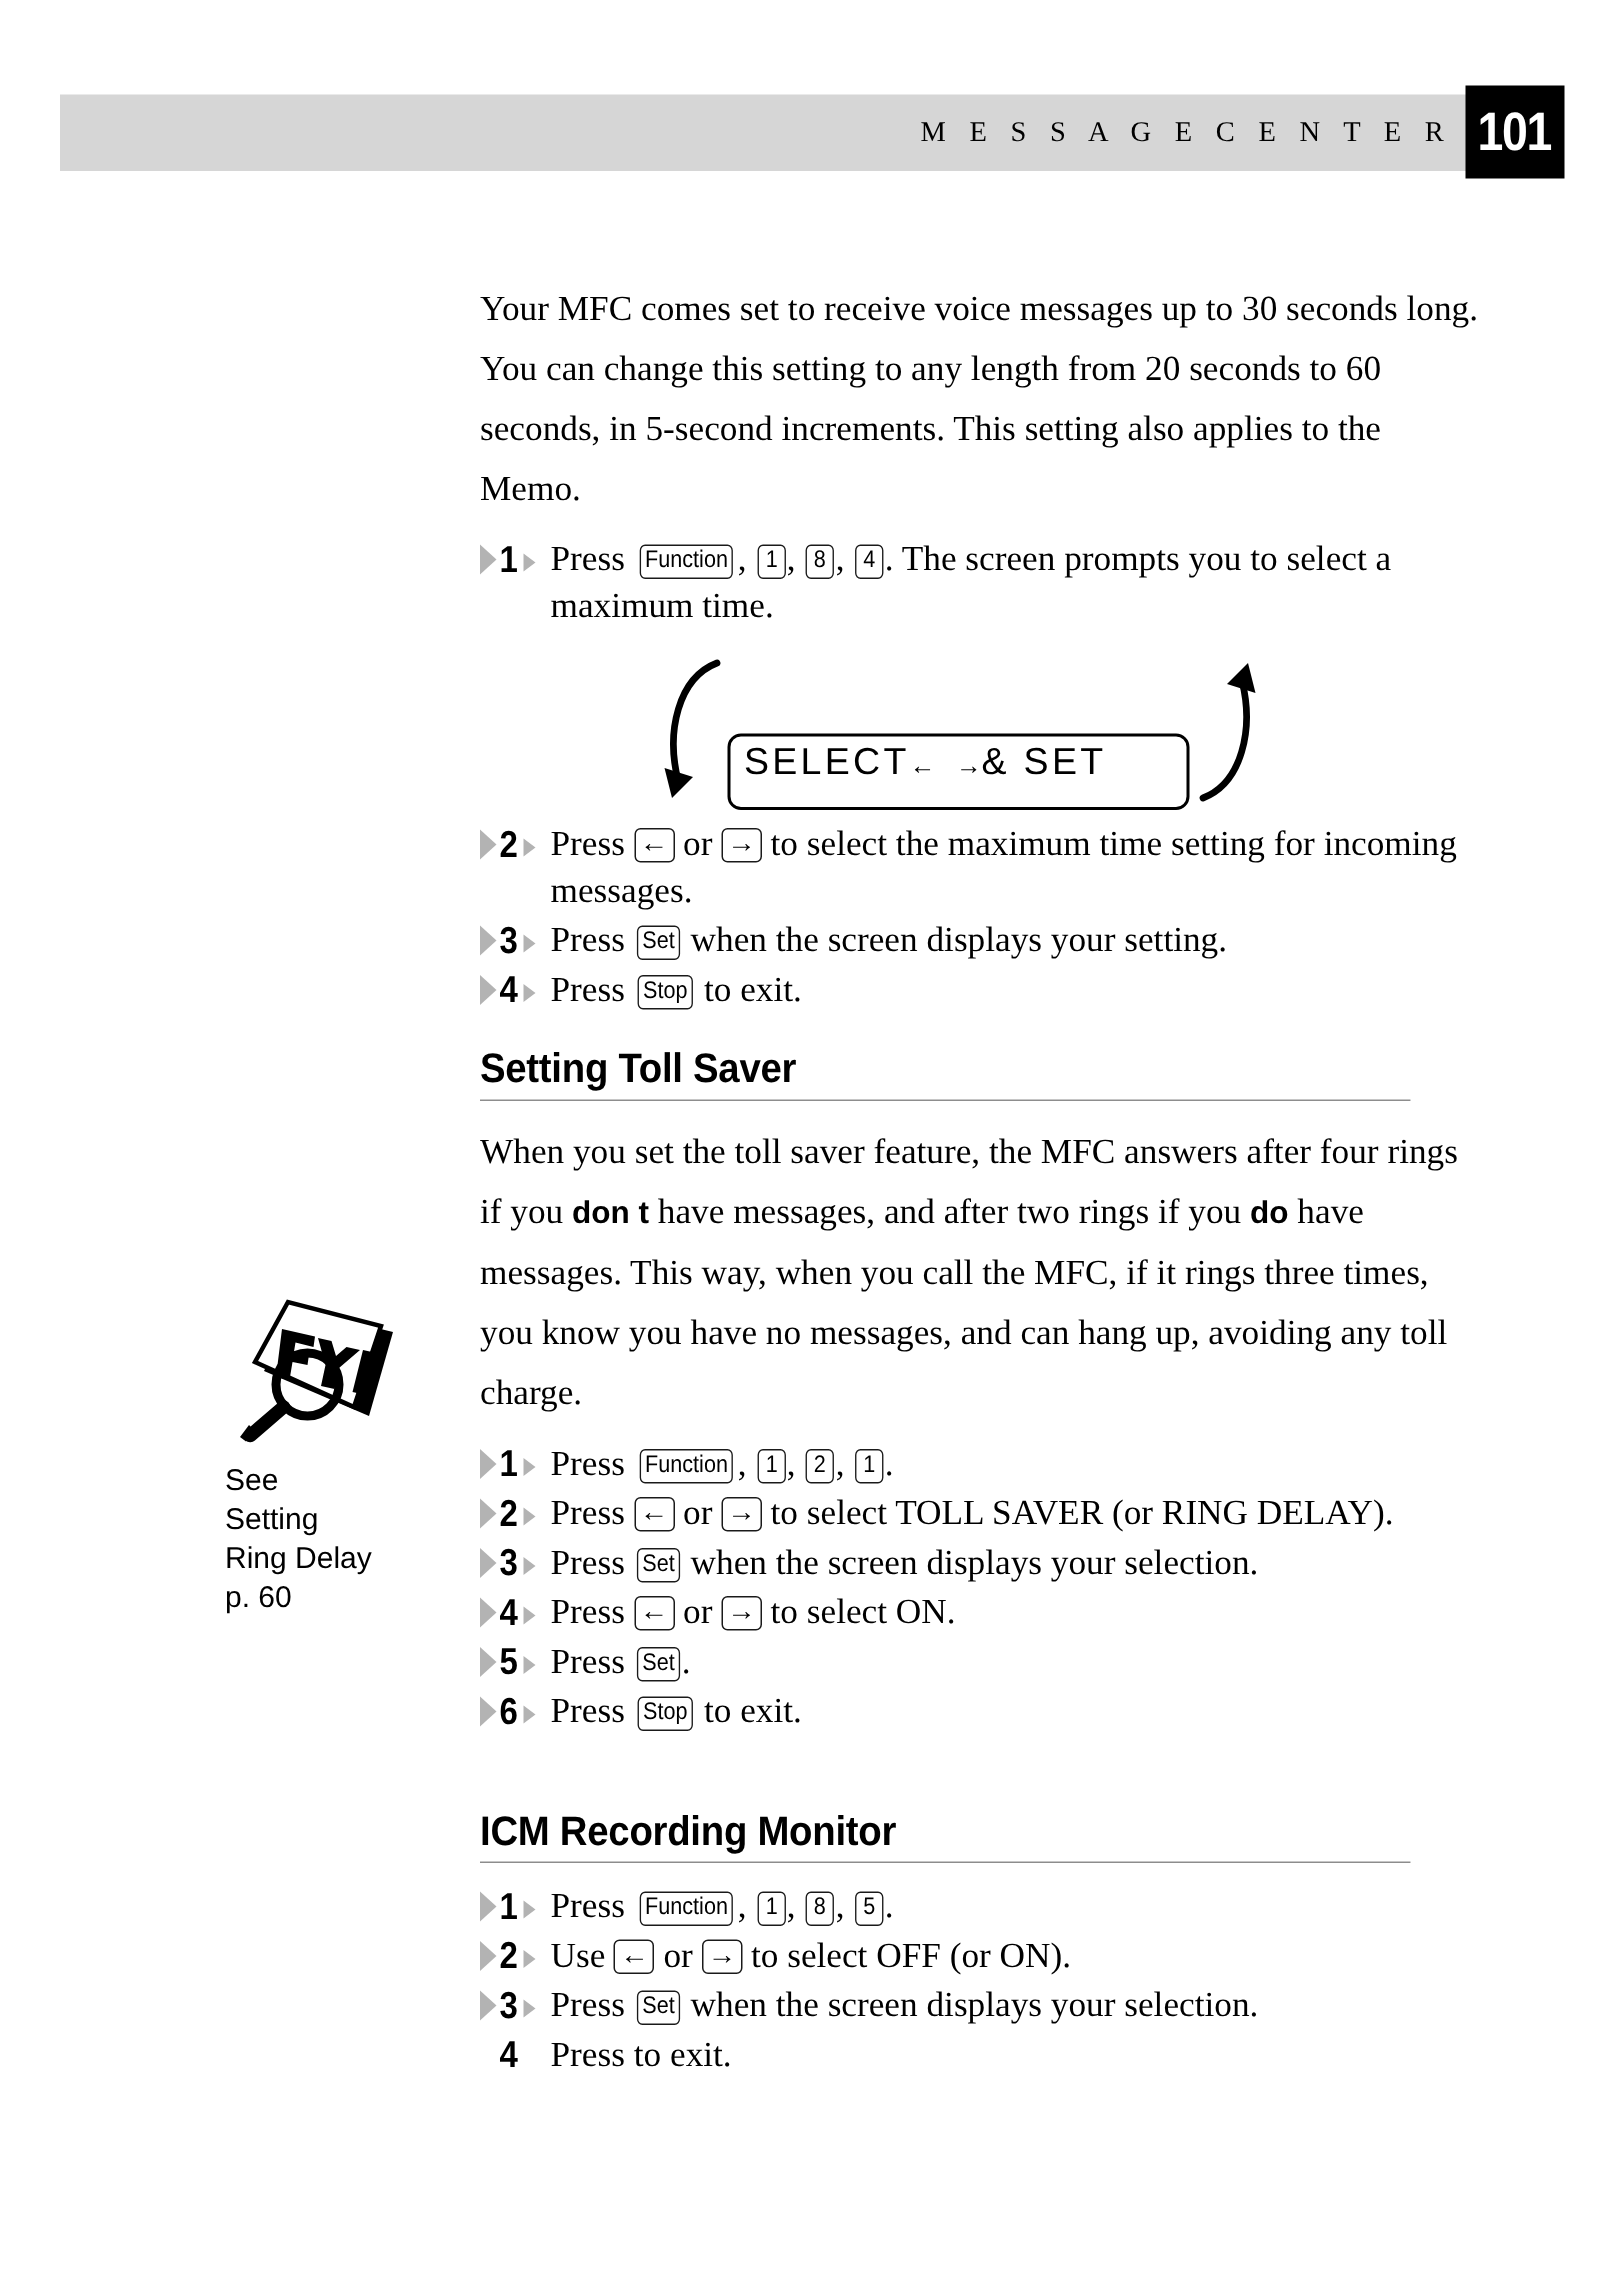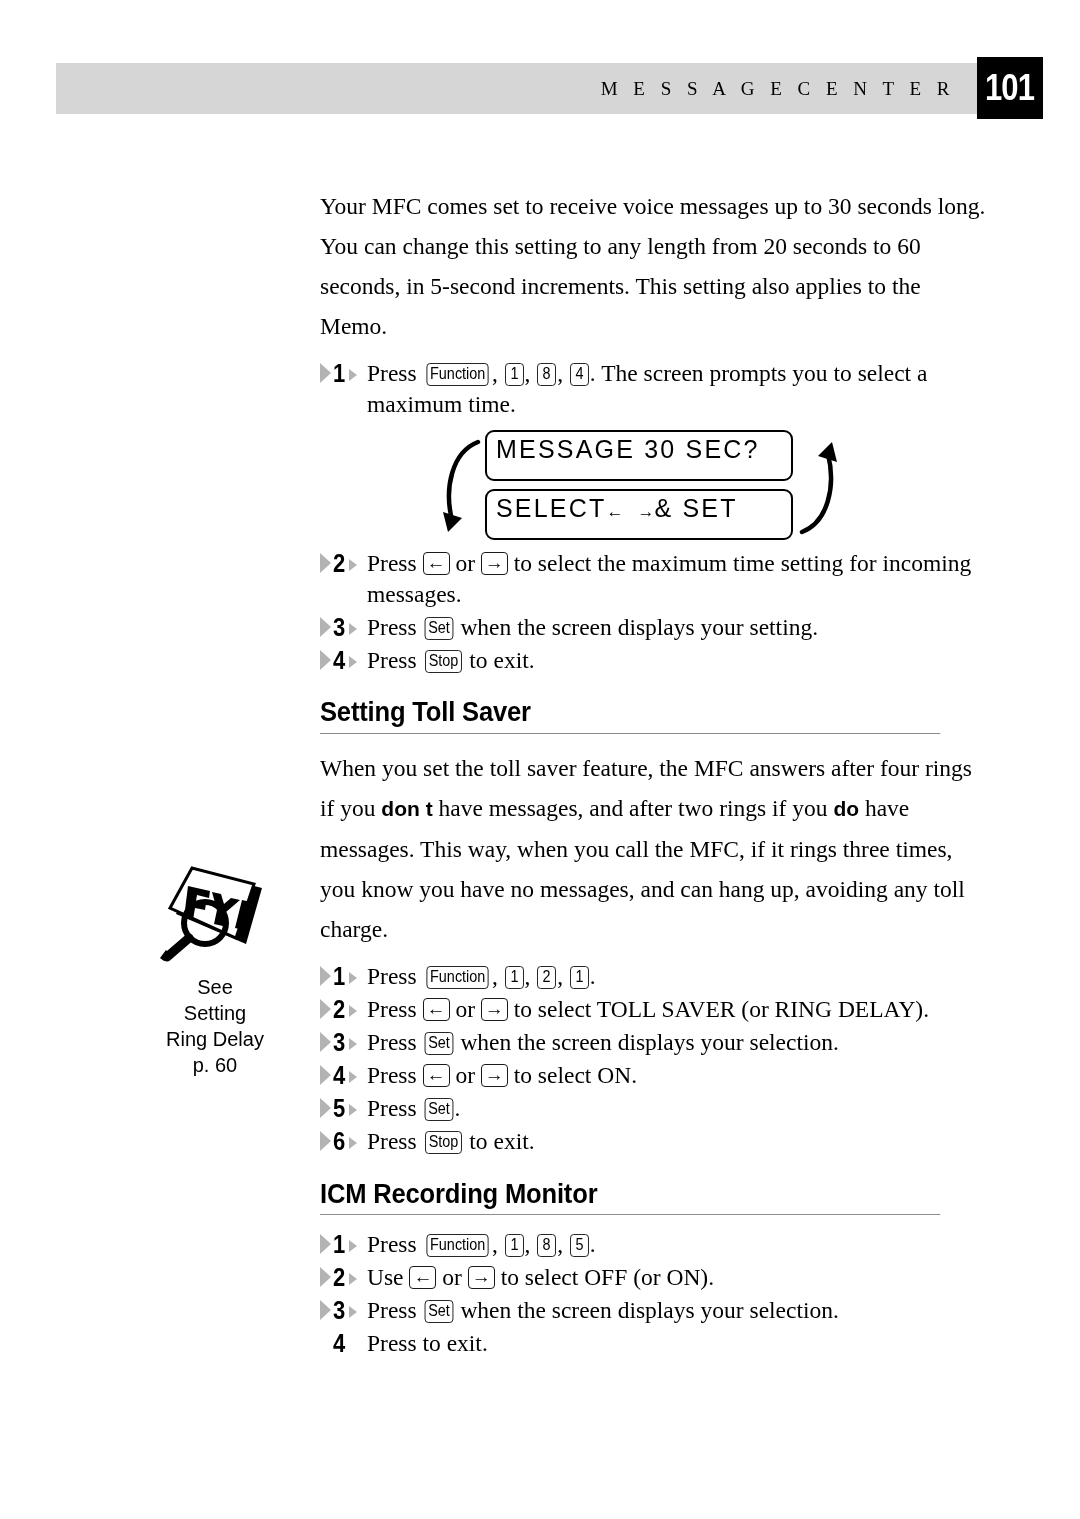--- a/index.html
+++ b/index.html
@@ -12,25 +12,26 @@
     height: 1519px;
     position: relative;
     font-family: "Liberation Serif", serif;
     color: #000000;
     overflow: hidden;
   }
 
   
   .header-band {
     position: absolute;
-    left: 56px;
+    left: 40px;
     top: 63px;
     width: 937px;
     height: 51px;
     background: #d6d6d6;
+    padding-left: 29px;
   }
   .header-title {
     position: absolute;
     right: 38px;
     top: 50%;
     transform: translateY(-50%);
     font-family: "Liberation Serif", serif;
     font-size: 19px;
     letter-spacing: 5.5px;
     white-space: nowrap;
@@ -202,21 +203,21 @@
     position: absolute;
     left: 150px;
     top: 862px;
     width: 135px;
   }
   .fyi-icon { width: 120px; height: 100px; display: block; margin-left: 8px; }
   .fyi-caption {
     font-family: "Liberation Sans", sans-serif;
     font-size: 20px;
     line-height: 26px;
-    text-align: center;
+    text-align: left;
     margin-top: 12px;
     width: 130px;
   }
 </style>
 </head>
 <body>
 
 <div class="header-band">
   <span class="header-title">M E S S A G E   C E N T E R</span>
 </div>
@@ -348,21 +349,21 @@
     <li class="step">
       <span class="step-marker">
         <i class="tri tri-left"></i>
         <span class="step-num">6</span>
         <i class="tri tri-right"></i>
       </span>
       <span>Press </span><span class="key">Stop</span><span> to exit.</span>
     </li>
   </ol>
 
-  <div class="heading-wrap" style="margin-top:21px">
+  <div class="heading-wrap" style="margin-top:48px">
     <h2 class="section-heading">ICM Recording Monitor</h2>
   </div>
 
   <ol class="steps">
     <li class="step">
       <span class="step-marker">
         <i class="tri tri-left"></i>
         <span class="step-num">1</span>
         <i class="tri tri-right"></i>
       </span>
@@ -398,23 +399,20 @@
   </ol>
 
 </div>
 
 <div class="lcd-figure" style="position:absolute; left:442px; top:428px; margin:0;">
   <svg class="lcd-arrow-svg left" viewBox="0 0 52 118">
     <path d="M40 14 C14 24, 6 60, 14 92" fill="none" stroke="#000" stroke-width="4.5" stroke-linecap="round"></path>
     <path d="M10 104 L5 84 L24 90 Z" fill="#000"></path>
   </svg>
 
-  <div class="lcd-box top">
-    <span class="lcd-text">MESSAGE 30 SEC?</span>
-  </div>
 
   <div class="lcd-box bottom">
     <span class="lcd-text"><span>SELECT</span><span style="font-size:17px;letter-spacing:0;">←</span><span style="letter-spacing:0;">&nbsp;&nbsp;</span><span style="font-size:17px;letter-spacing:0;">→</span><span>&amp; SET</span></span>
   </div>
 
   <svg class="lcd-arrow-svg right" viewBox="0 0 52 118">
     <path d="M8 104 C34 94, 42 58, 34 26" fill="none" stroke="#000" stroke-width="4.5" stroke-linecap="round"></path>
     <path d="M38 14 L43 34 L24 28 Z" fill="#000"></path>
   </svg>
 </div>

